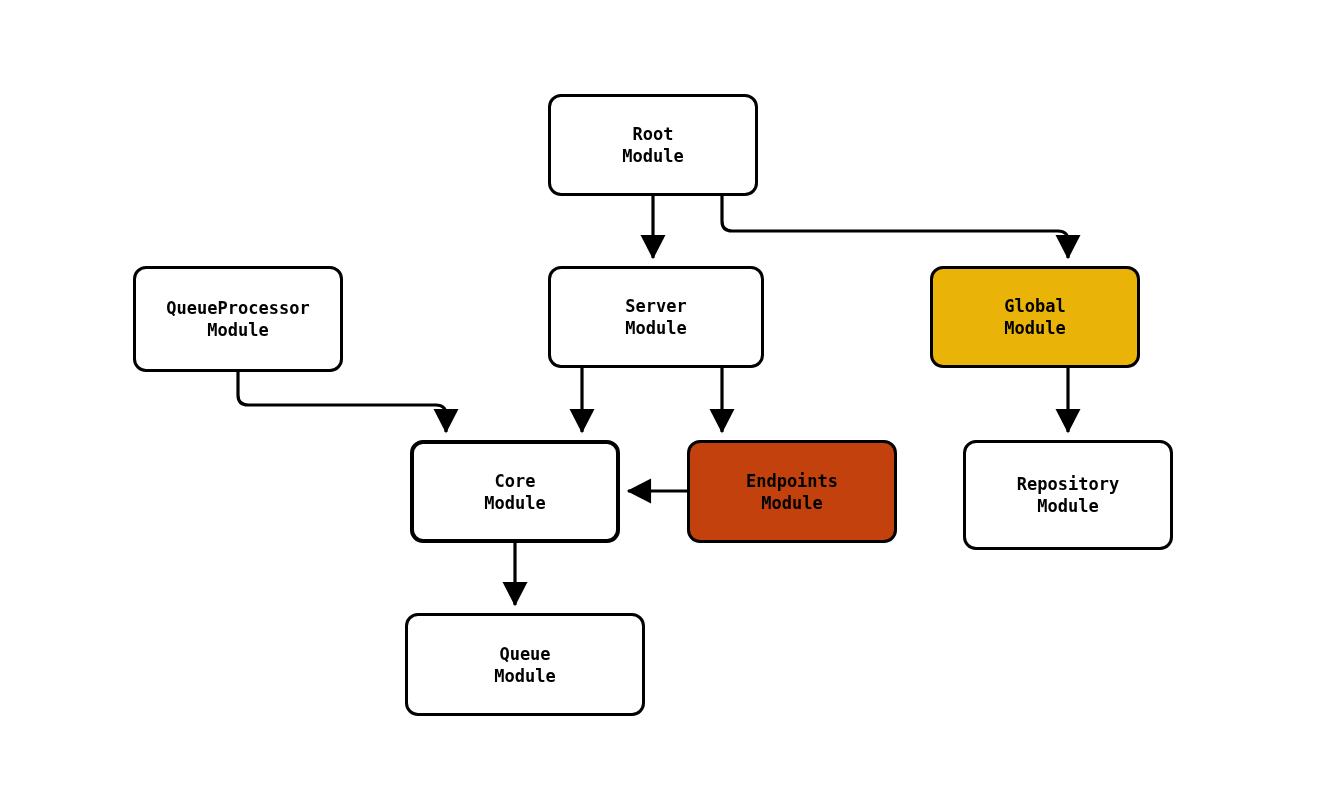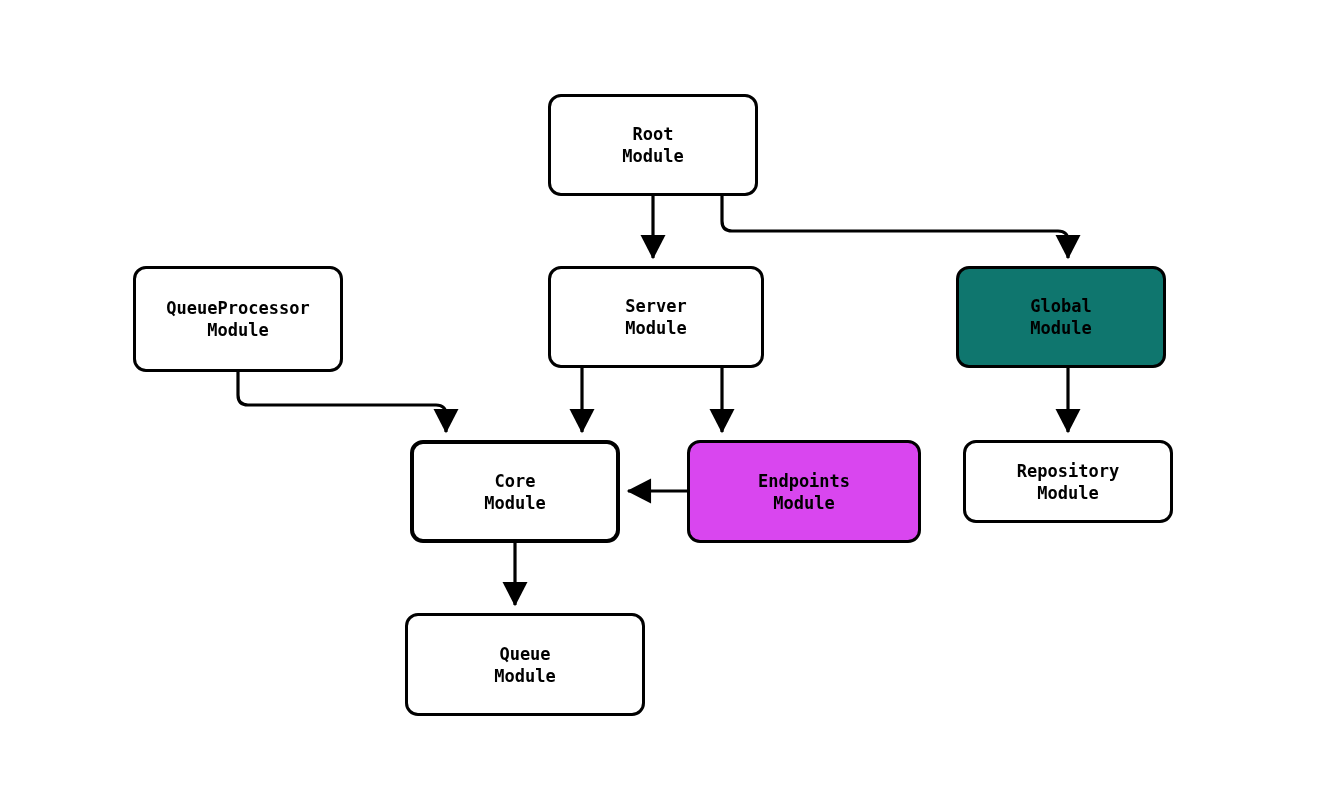--- a/index.html
+++ b/index.html
@@ -81,36 +81,36 @@
   <div class="node" style="left: 133px; top: 266px; width: 210px; height: 106px; border-color: rgb(0, 0, 0); background: rgb(255, 255, 255);">
     <span class="node-label">QueueProcessor</span>
     <span class="node-label">Module</span>
   </div>
 
   <div class="node" style="left: 548px; top: 266px; width: 216px; height: 102px; border-color: rgb(0, 0, 0); background: rgb(255, 255, 255);">
     <span class="node-label">Server</span>
     <span class="node-label">Module</span>
   </div>
 
-  <div class="node" style="left: 956px; top: 266px; width: 210px; height: 102px; border-color: rgb(0, 0, 0); background: #0f766e;">
+  <div class="node" style="left: 930px; top: 266px; width: 210px; height: 102px; border-color: rgb(0, 0, 0); background: #eab308;">
     <span class="node-label">Global</span>
     <span class="node-label">Module</span>
   </div>
 
   <div class="node emphasis" style="left: 410px; top: 440px; width: 210px; height: 103px; border-color: rgb(0, 0, 0); background: rgb(255, 255, 255);">
     <span class="node-label">Core</span>
     <span class="node-label">Module</span>
   </div>
 
-  <div class="node" style="left: 687px; top: 440px; width: 234px; height: 103px; border-color: rgb(0, 0, 0); background: #d946ef;">
+  <div class="node" style="left: 687px; top: 440px; width: 210px; height: 103px; border-color: rgb(0, 0, 0); background: #c2410c;">
     <span class="node-label">Endpoints</span>
     <span class="node-label">Module</span>
   </div>
 
-  <div class="node" style="left: 963px; top: 440px; width: 210px; height: 83px; border-color: rgb(0, 0, 0); background: rgb(255, 255, 255);">
+  <div class="node" style="left: 963px; top: 440px; width: 210px; height: 110px; border-color: rgb(0, 0, 0); background: rgb(255, 255, 255);">
     <span class="node-label">Repository</span>
     <span class="node-label">Module</span>
   </div>
 
   <div class="node" style="left: 405px; top: 613px; width: 240px; height: 103px; border-color: rgb(0, 0, 0); background: rgb(255, 255, 255);">
     <span class="node-label">Queue</span>
     <span class="node-label">Module</span>
   </div>
 
 </div>

